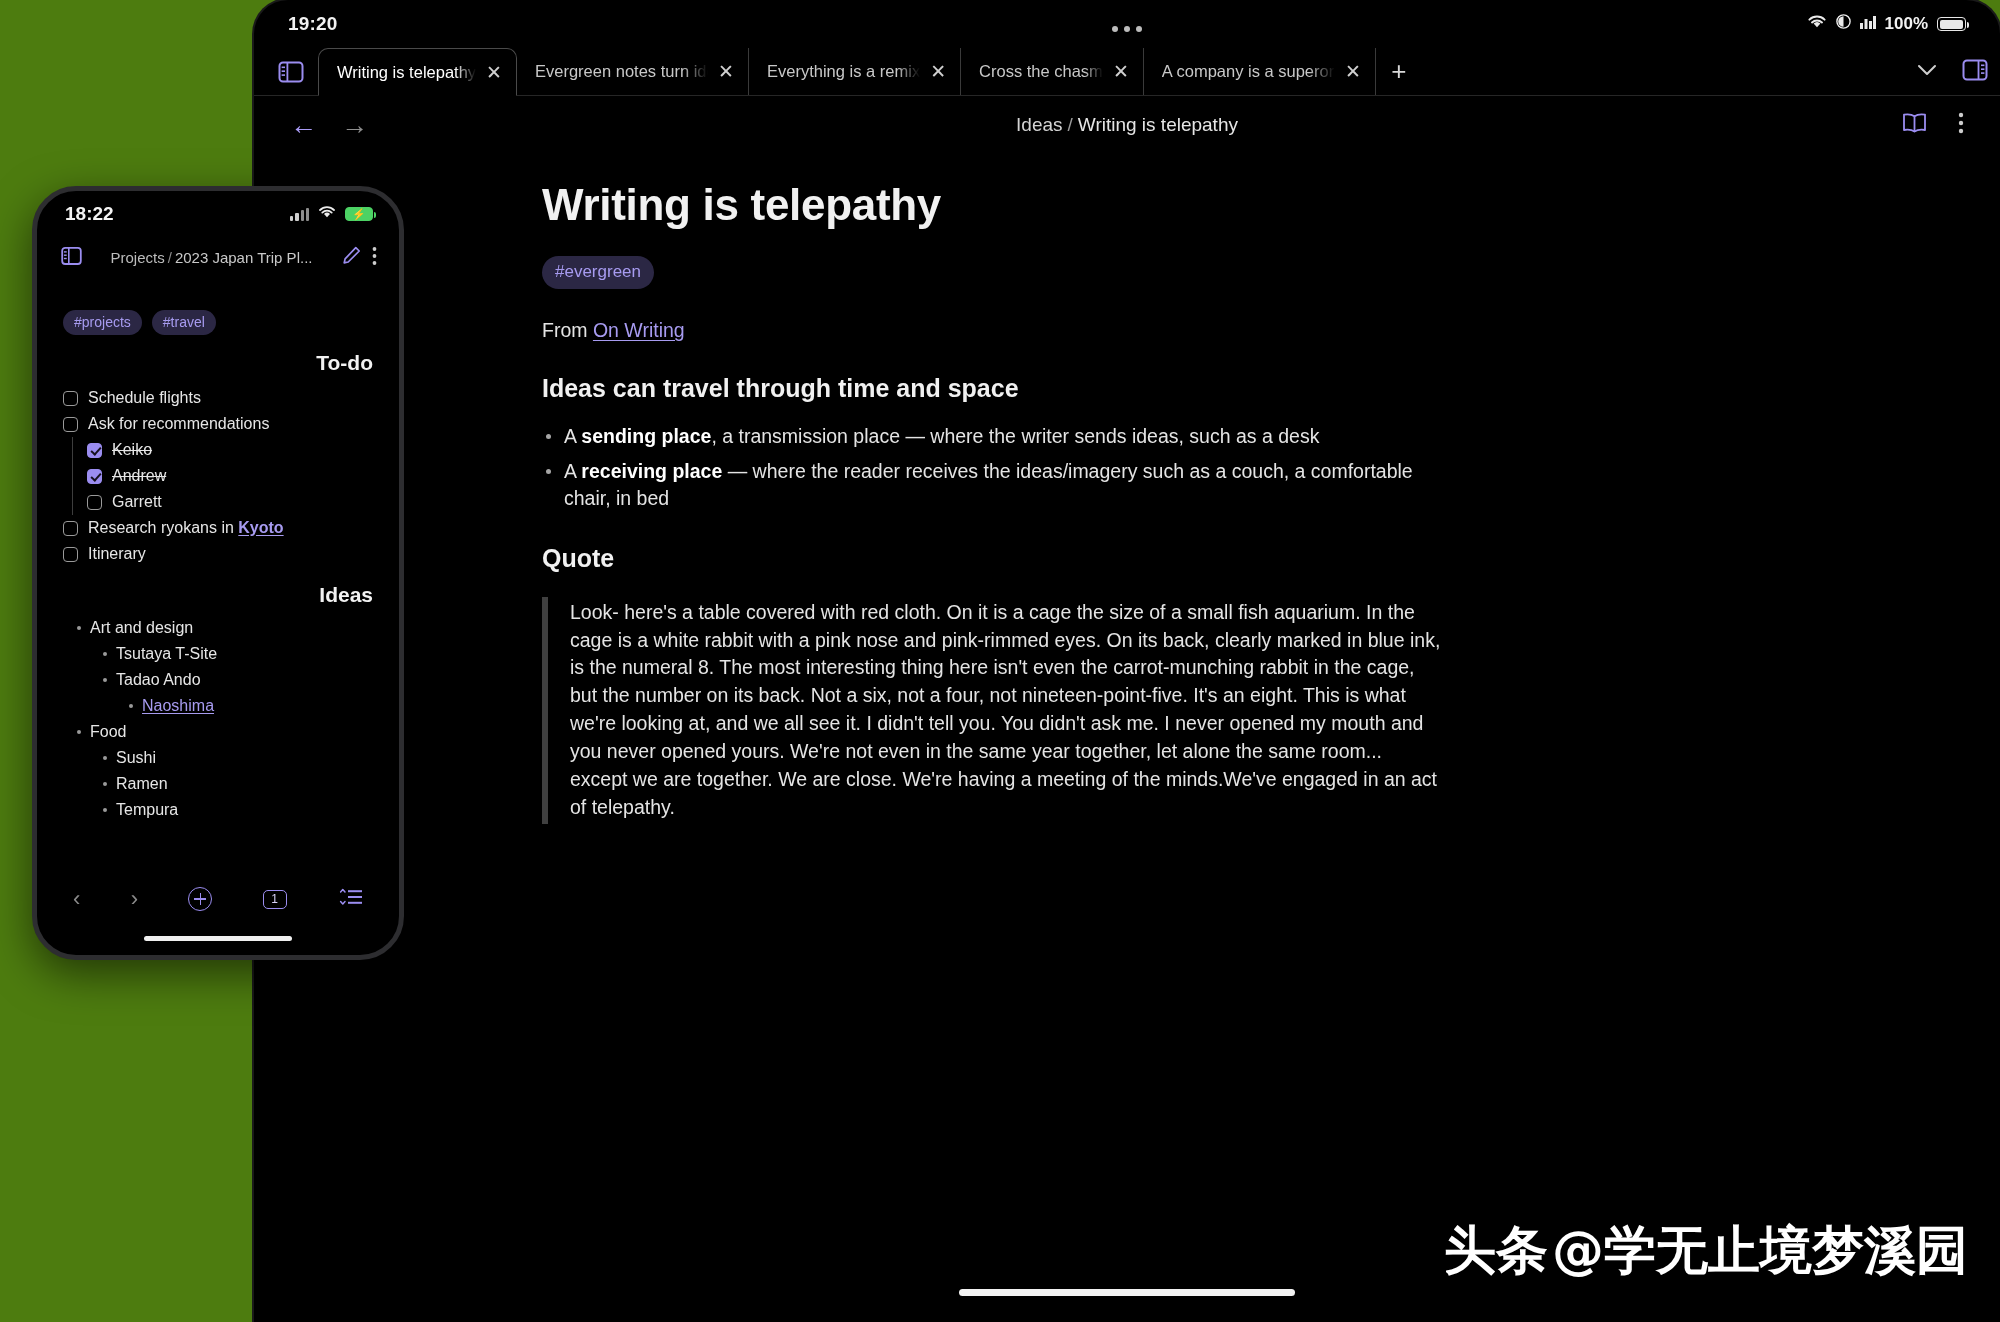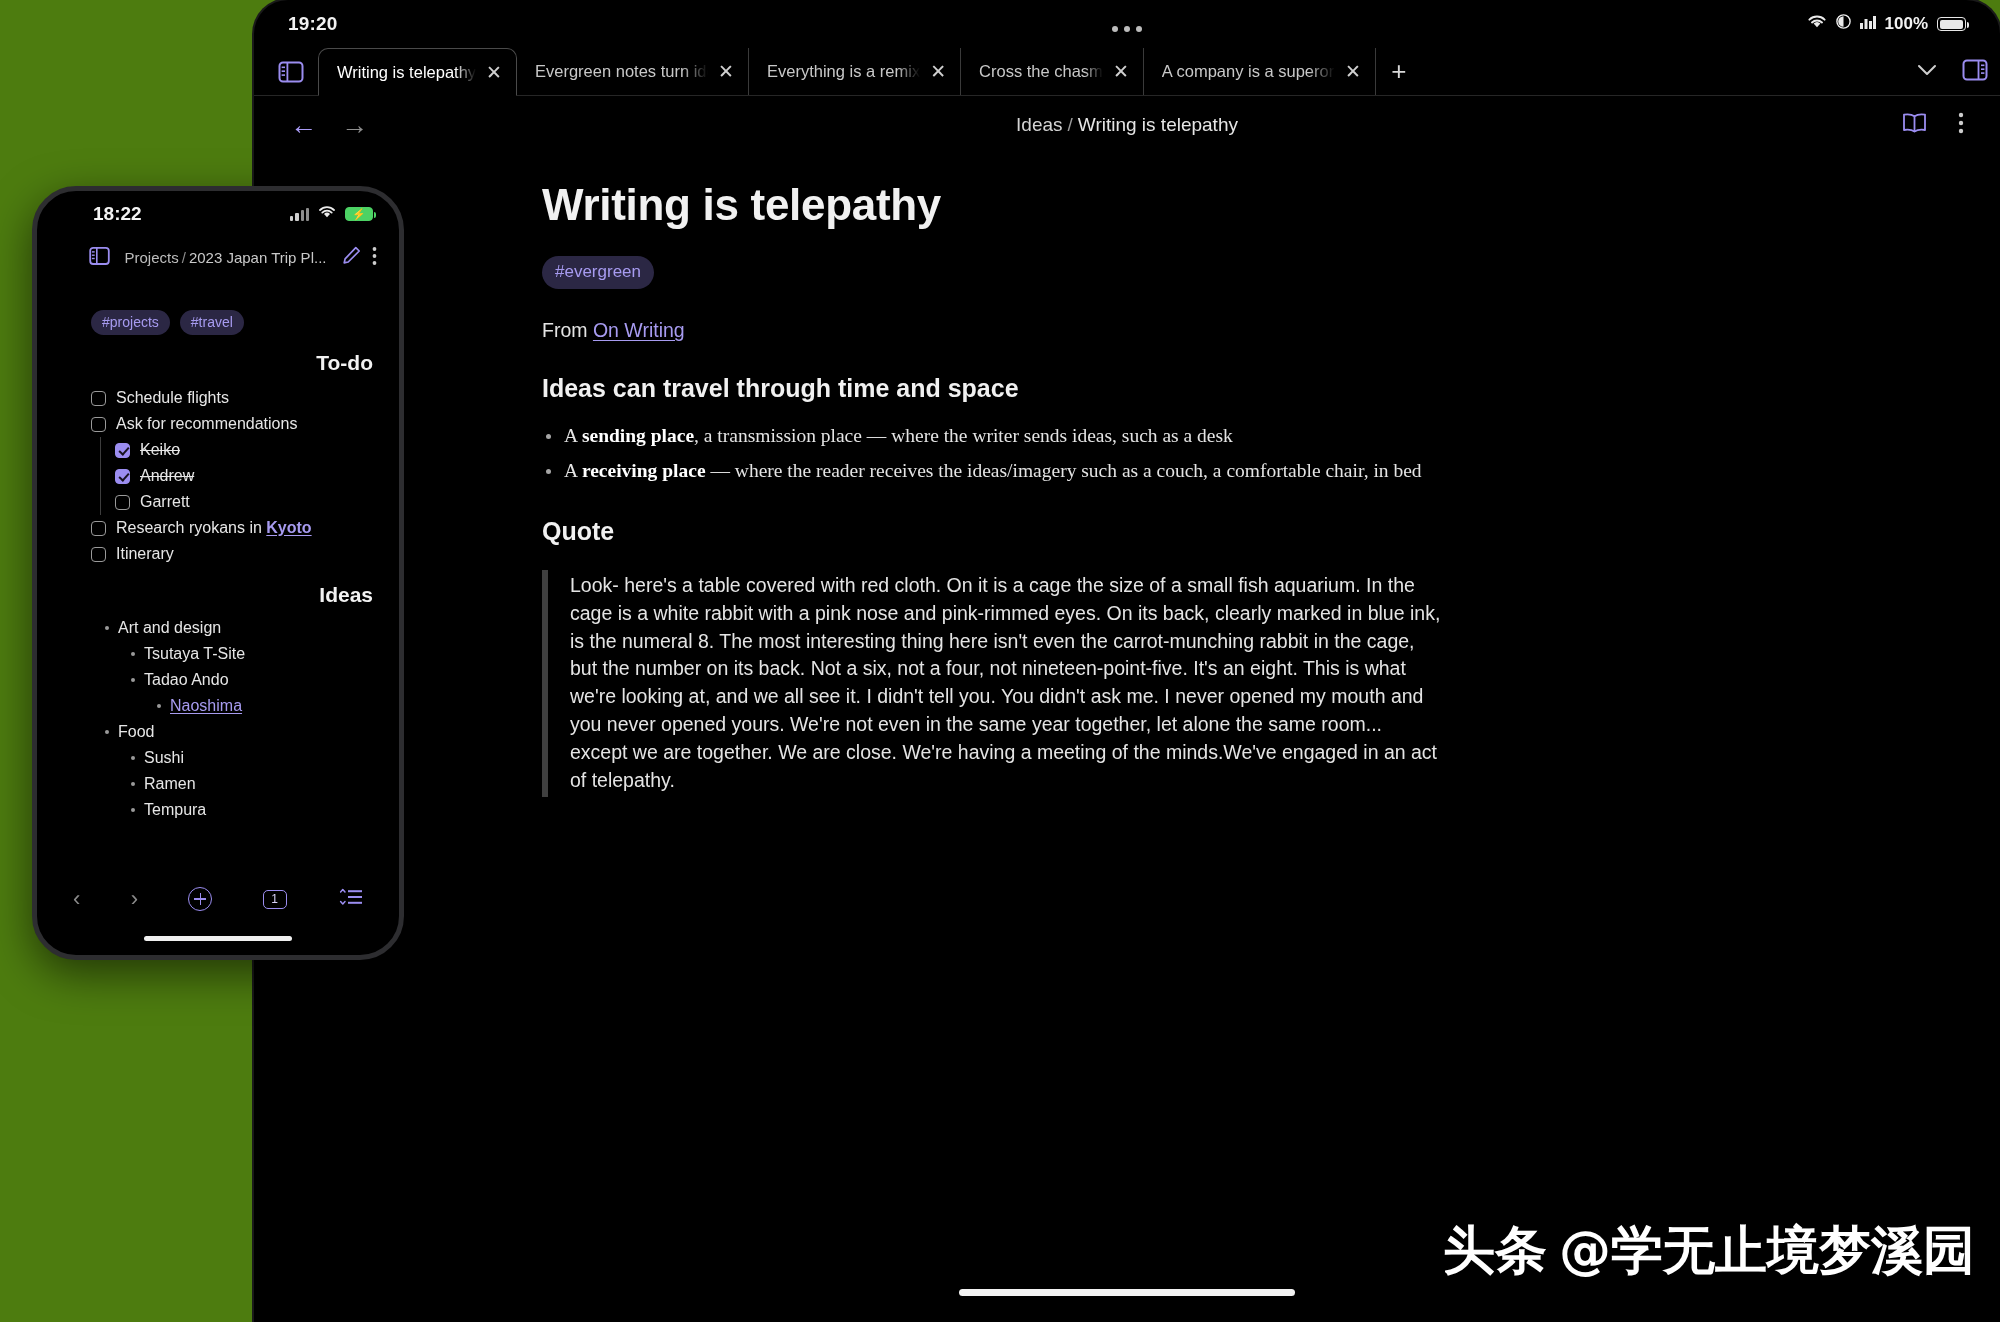--- a/index.html
+++ b/index.html
@@ -93,21 +93,21 @@
   .note-title { font-size: 44px; font-weight: 700; color:#f1f1f1; letter-spacing:-0.3px; }
   .pill-row { margin-top: 26px; }
   .pill {
     display:inline-block; background:#2b2744; color:#a79bf0;
     border-radius: 999px; padding: 6px 13px 7px; font-size: 17px;
   }
   .from-line { margin-top: 30px; font-size: 19.5px; color:#e4e4e4; }
   .from-line a { color:#a79bf0; text-decoration: underline; text-underline-offset:3px; }
   .h2 { margin-top: 32px; font-size: 25px; font-weight: 700; color:#f1f1f1; }
   .para { margin-top: 22px; font-size: 19.5px; line-height: 1.38; color:#e4e4e4; max-width: 880px; }
-  .bullets { margin-top: 20px; max-width: 880px; list-style:none;font-family:Liberation Serif, serif; }
+  .bullets { margin-top: 20px; max-width: 880px; list-style:none; }
   .bullets li {
     font-size: 19.5px; line-height: 1.38; color:#e4e4e4;
     padding-left: 22px; position: relative; margin-top: 8px;
   }
   .bullets li::before {
     content:""; position:absolute; left:4px; top:11px;
     width:5px; height:5px; border-radius:50%; background:#a6a6a6;
   }
   .bullets b { font-weight:700; color:#ffffff; }
   .quote {
@@ -121,21 +121,20 @@
   }
 
   
   .phone {
     position:absolute; left: 32px; top: 186px;
     width: 372px; height: 774px;
     background:#000; border-radius: 44px;
     border: 5px solid #2d2d30;
     box-shadow: 0 14px 44px rgba(0,0,0,.55);
     overflow:hidden;
-    padding-left:28px;
   }
   .ph-status {
     height: 46px; display:flex; align-items:center; justify-content:space-between;
     padding: 0 26px 0 28px; color:#f4f4f4;
   }
   .ph-clock { font-size:19px; font-weight:600; }
   .ph-status-right { display:flex; align-items:center; gap:9px; }
   .sig { display:flex; align-items:flex-end; gap:2px; height:13px; }
   .sig i { width:3.2px; background:#cfcfcf; display:block; border-radius:1px; }
   .sig i:nth-child(1){height:5px;} .sig i:nth-child(2){height:8px;}
@@ -191,22 +190,22 @@
     min-width:24px; height:19px; border:1.7px solid #9b8df0; border-radius:5px;
     color:#d7d2f7; font-size:12px; display:flex; align-items:center; justify-content:center; padding:0 4px;
   }
   .ph-home {
     position:absolute; left:50%; transform:translateX(-50%); bottom:14px;
     width:148px; height:5px; background:#f0f0f0; border-radius:3px;
   }
 
   
   .watermark {
-    position:absolute; right: 25px; bottom: 36px;
-    display:flex; align-items:center; gap: 12px;
+    position:absolute; right: 32px; bottom: 36px;
+    display:flex; align-items:center; gap: 4px;
     color:#ffffff; font-size: 52px; font-weight:700;
     font-family:"DejaVu Sans", sans-serif;
     text-shadow: 0 2px 6px rgba(0,0,0,.9);
   }
 </style>
 </head>
 <body>
 
 <div class="stage">
 

